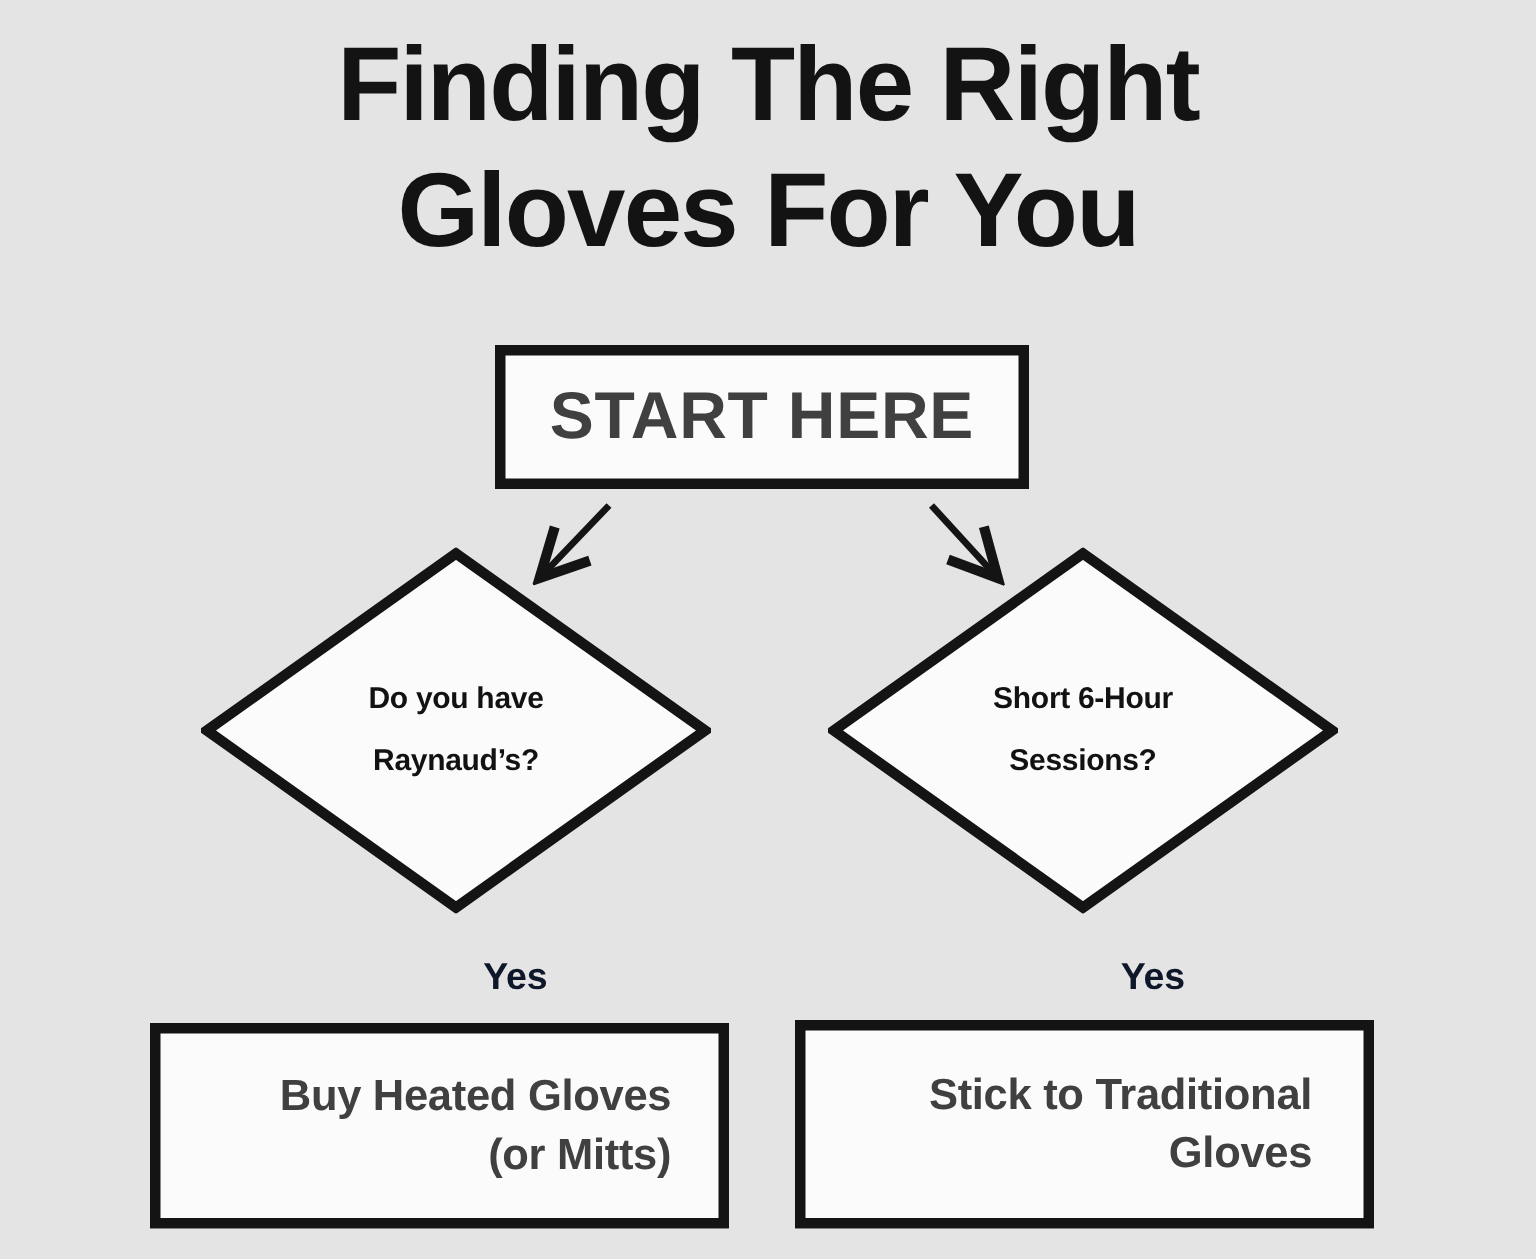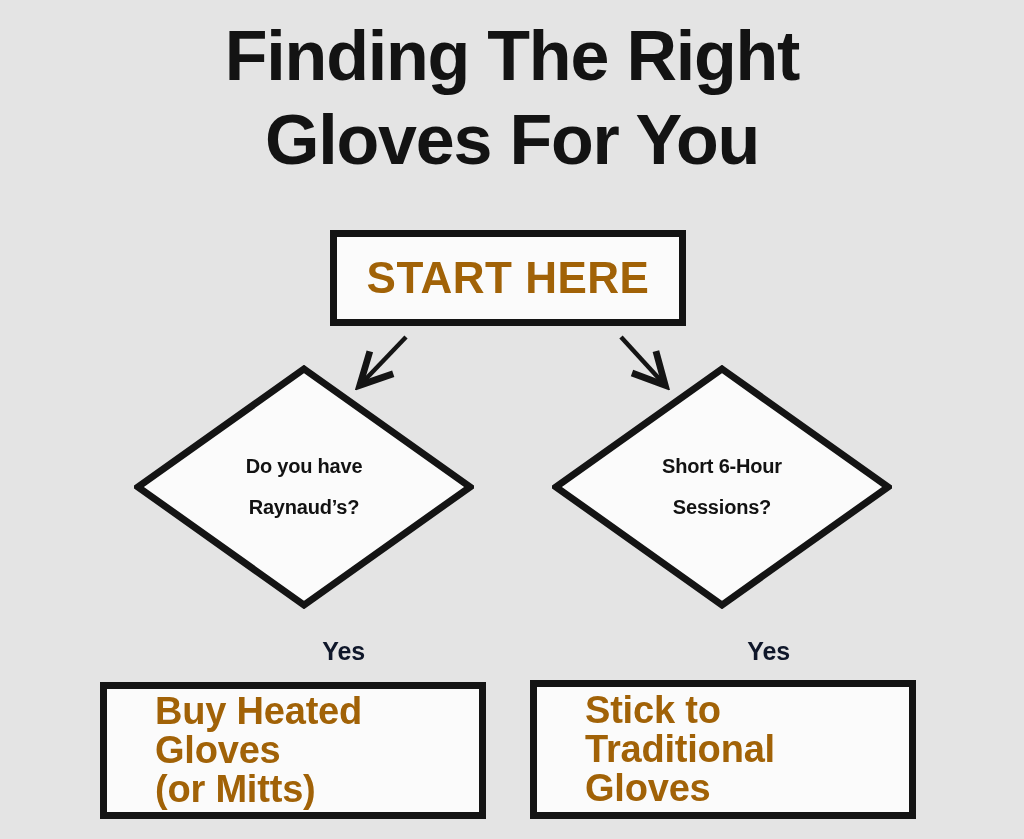--- a/index.html
+++ b/index.html
@@ -41,22 +41,22 @@
 
   
   .node-box {
     position: absolute;
     background: #fbfbfb;
     border: 7px solid #141414;
     box-sizing: border-box;
     display: flex;
     align-items: center;
     justify-content: center;
-    text-align: left;
-    color: #a16207;
+    text-align: right;
+    color: #404040;
   }
 
   .node-box .node-text {
     white-space: pre-line;
     font-weight: 800;
   }
 
   
   #start-node {
     left: 330px;
@@ -65,21 +65,21 @@
     height: 96px;
   }
   #start-node .node-text {
     font-size: 44px;
     line-height: 46px;
     letter-spacing: 0.5px;
   }
 
   
   .outcome-box .node-text {
-    font-size: 38px;
+    font-size: 29px;
     line-height: 39px;
     letter-spacing: -0.2px;
     margin-left: 48px;
   }
   #outcome-left {
     left: 100px;
     top: 682px;
     width: 386px;
     height: 137px;
   }

